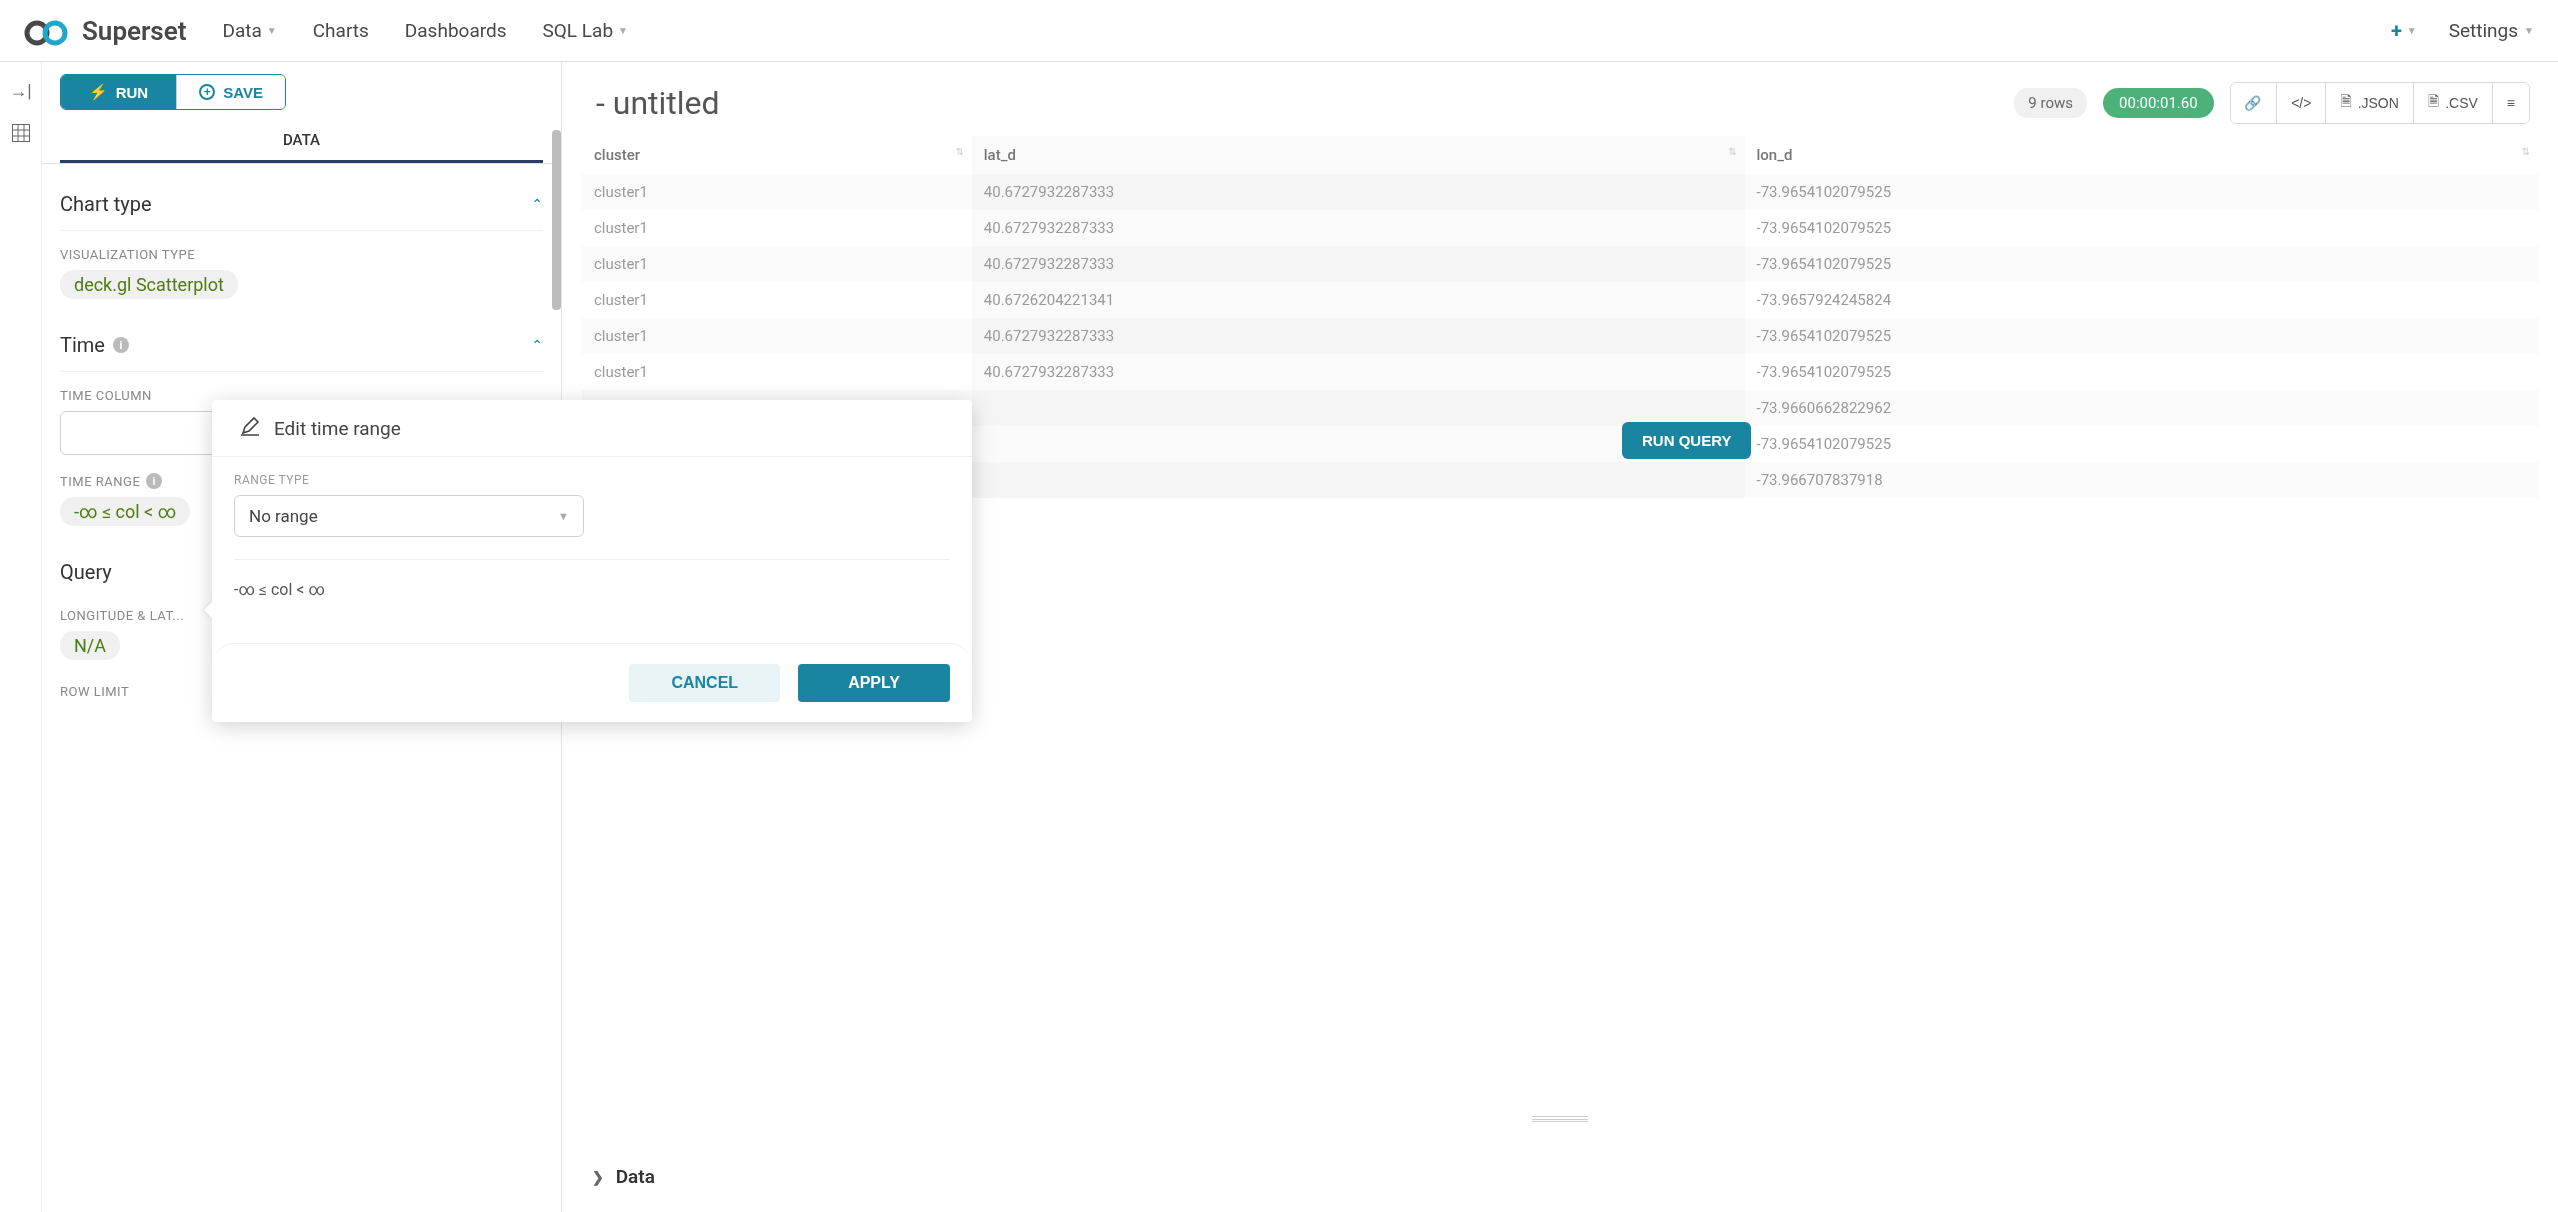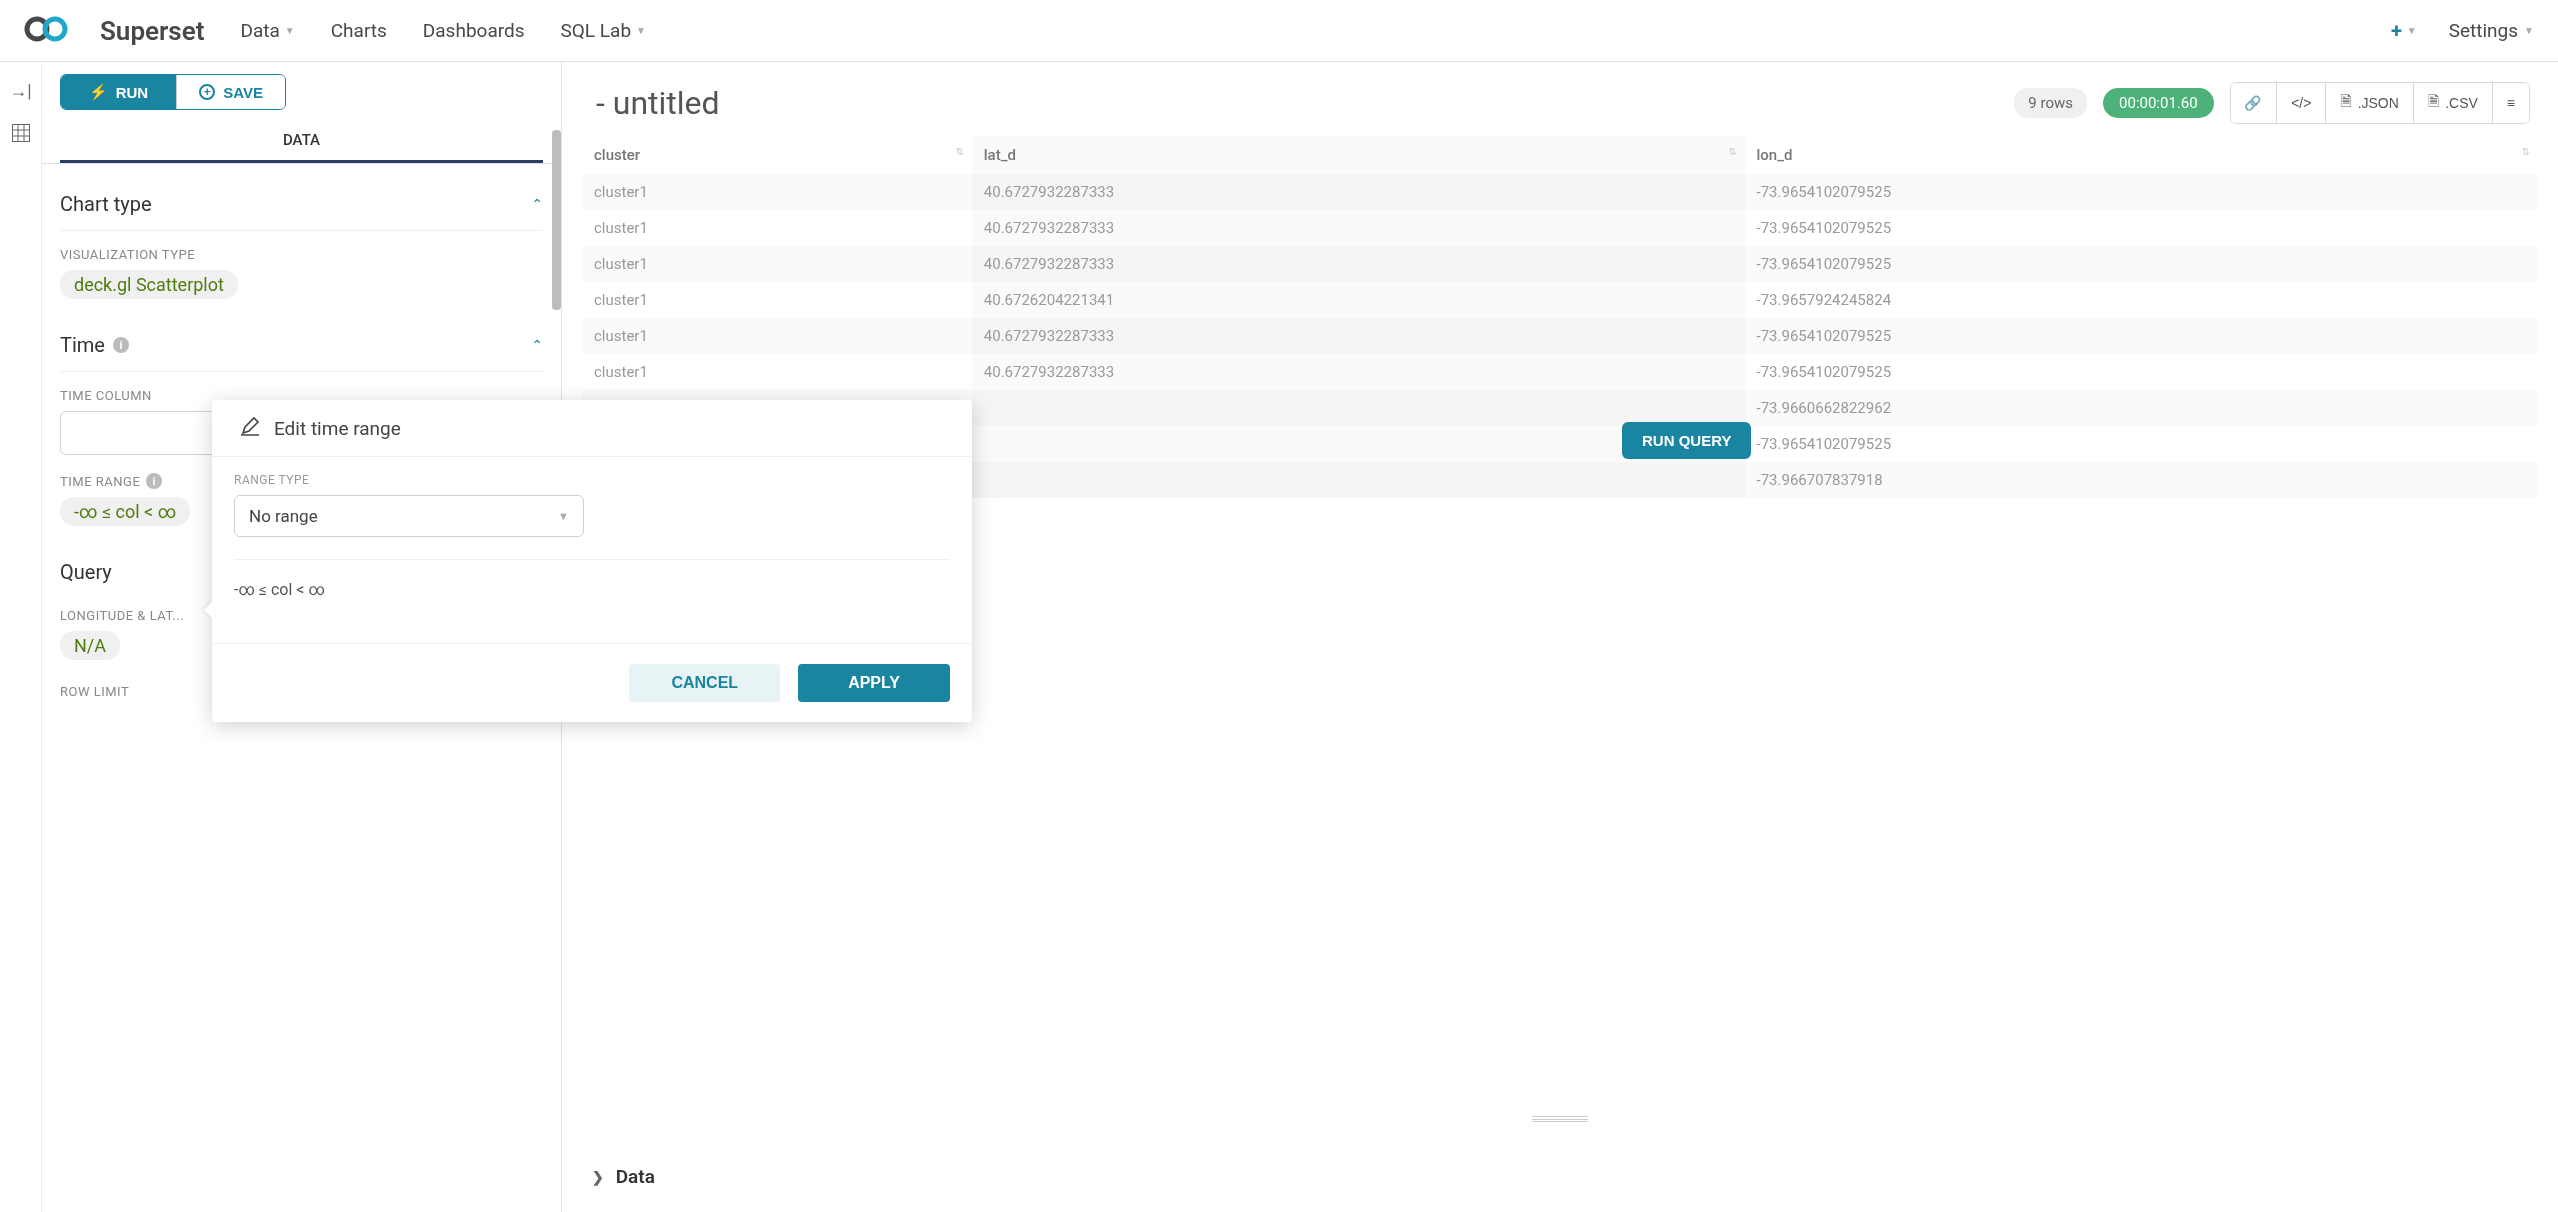--- a/index.html
+++ b/index.html
@@ -13,21 +13,21 @@
   
   .topnav {
     height: 62px;
     border-bottom: 1px solid #e0e0e0;
     display: flex;
     align-items: center;
     padding: 0 24px;
     justify-content: space-between;
   }
   .topnav-left { display: flex; align-items: center; gap: 36px; }
-  .brand { display: flex; align-items: flex-start; gap: 28px; }
+  .brand { display: flex; align-items: flex-end; gap: 10px; }
   .brand-logo {
     display: inline-flex;
     width: 48px; height: 26px;
   }
   .brand-text { font-size: 26px; font-weight: 600; color: #484848; }
   .nav-item { color: #484848; font-size: 19px; cursor: pointer; display: flex; align-items: center; gap: 5px; }
   .nav-item .caret { font-size: 10px; color: #aaa; }
   .topnav-right { display: flex; align-items: center; gap: 32px; }
   .plus-btn { color: #1a85a0; font-size: 18px; display:flex; align-items:center; gap:5px; cursor:pointer;}
   .settings-link { color: #484848; font-size: 19px; display:flex; align-items:center; gap:6px; cursor:pointer;}
@@ -188,21 +188,21 @@
     width: 350px; border:1px solid #d0d0d0; border-radius:6px;
     padding: 10px 14px; font-size:17px; color:#444;
     display:flex; justify-content:space-between; align-items:center;
     cursor:pointer; margin-bottom: 22px;
   }
   .popover-divider { height:1px; background:#eee; margin: 4px 0 20px 0;}
   .popover-subtitle { font-size:19px; color:#444; margin-bottom: 14px;}
   .popover-value { font-size:16px; color:#555; }
   .popover-footer {
     display:flex; justify-content:flex-end; gap:18px;
-    padding: 20px 22px; border-top:1px solid #eee; margin-top: 24px;
+    padding: 20px 22px; border-top:1px solid #eee; margin-top: 24px; border-radius: 23px;
   }
   .btn-cancel {
     background:#e8f3f5; color:#1a85a0; border:none; border-radius:4px;
     padding: 10px 42px; font-weight:700; font-size:16px; cursor:pointer;
   }
   .btn-apply {
     background:#1a85a0; color:#fff; border:none; border-radius:4px;
     padding: 10px 50px; font-weight:700; font-size:16px; cursor:pointer;
   }
 </style>

